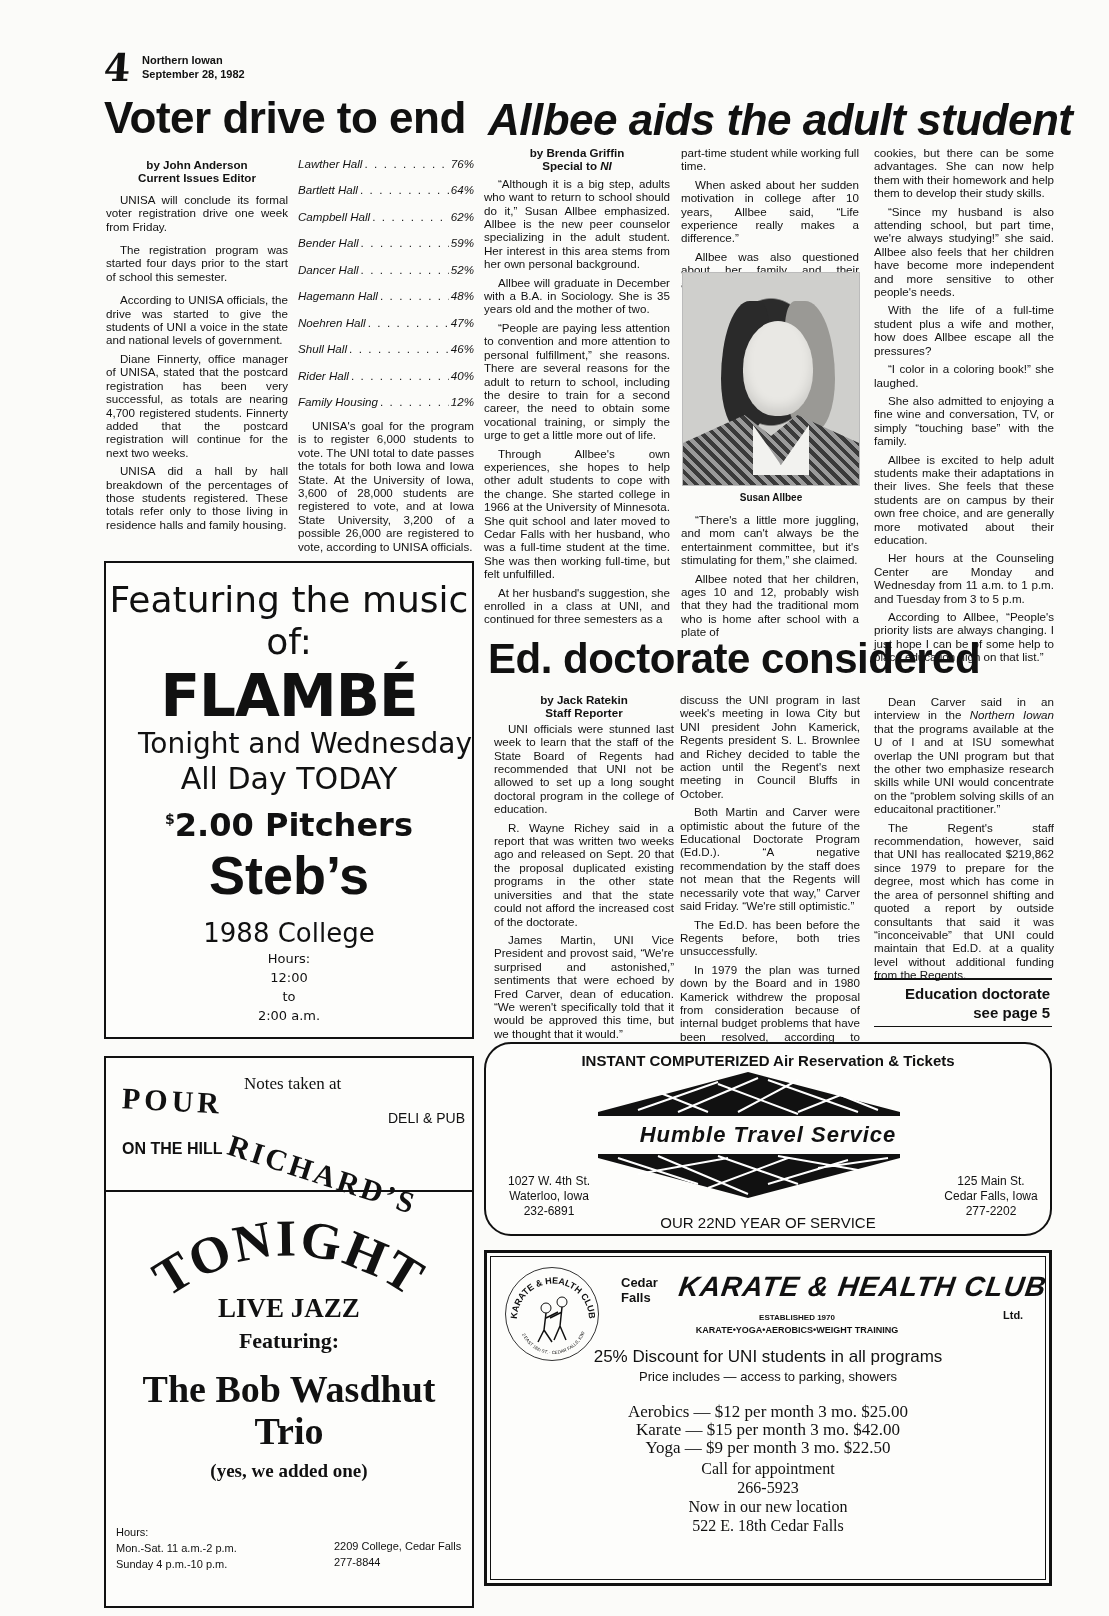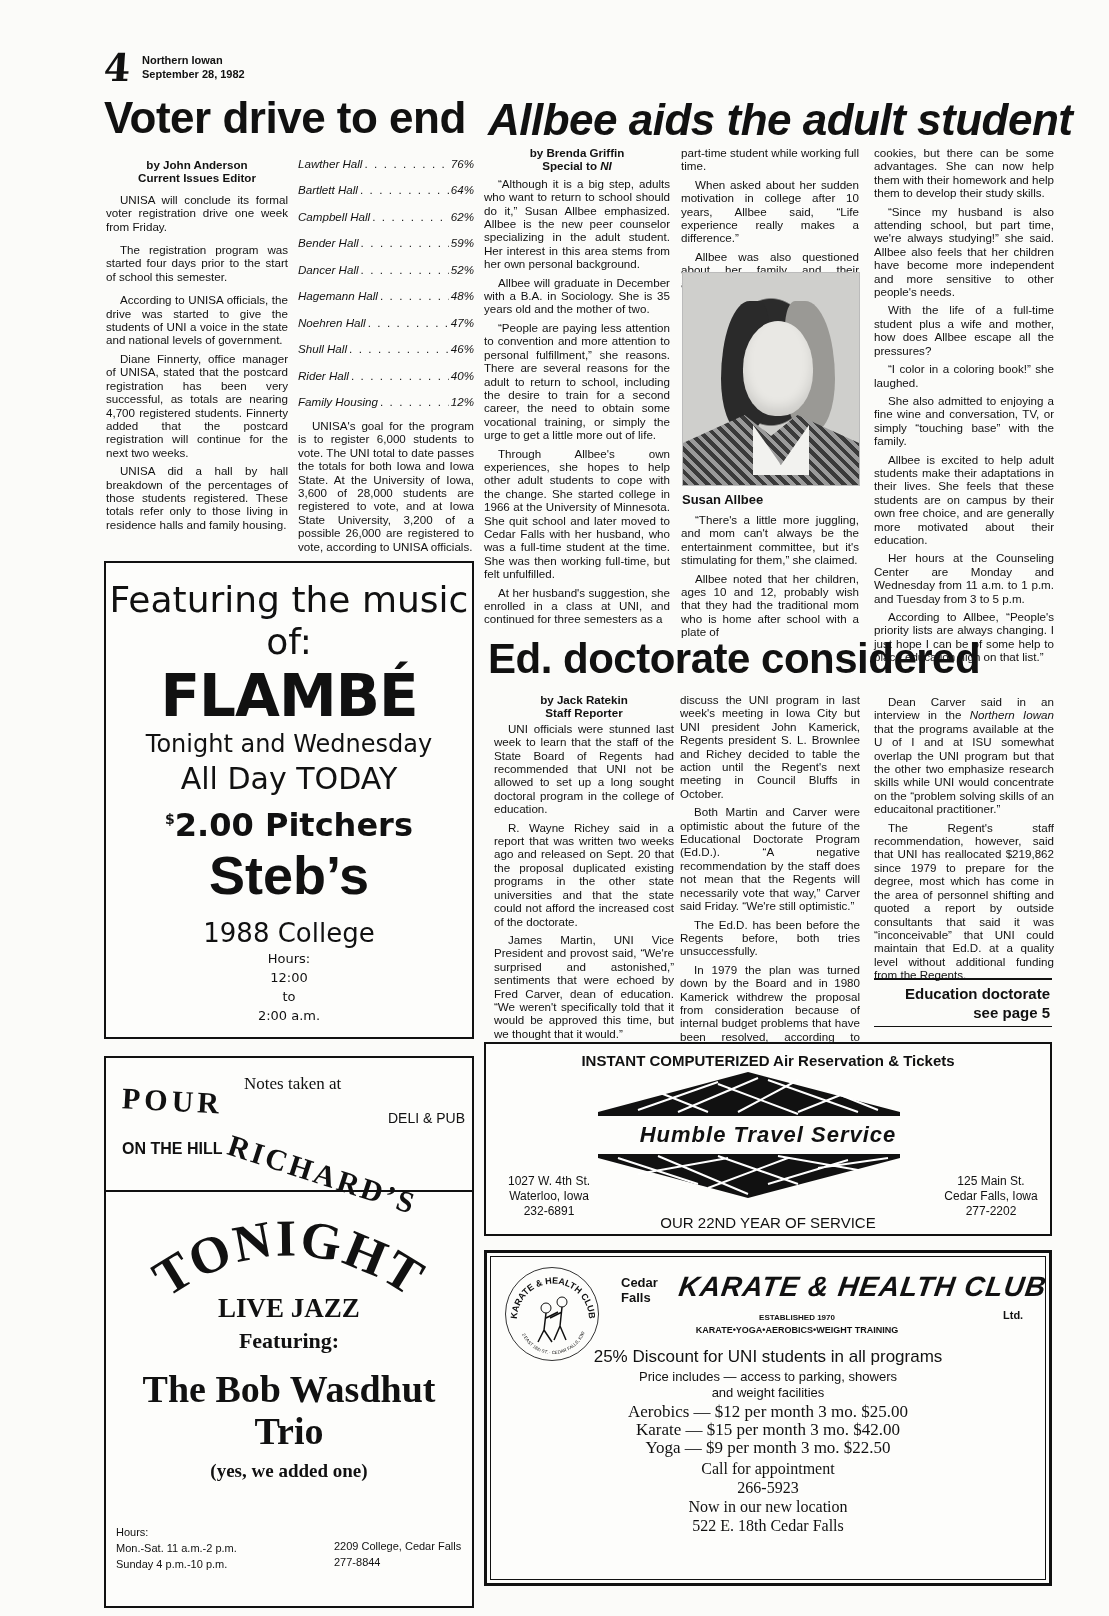--- a/index.html
+++ b/index.html
@@ -20,21 +20,21 @@
   .hall-row .dots { flex: 1; overflow: hidden; white-space: nowrap; font-style: normal; letter-spacing: 1.6px; margin: 0 2px; }
   .hall-row .dots::before { content: ". . . . . . . . . . . . . . . . . . . . . . . . . . . . . . . . . . ."; }
   .hall-row .pct { white-space: nowrap; }
   
   .photo { background: radial-gradient(ellipse at 50% 42%, #d9d9d6 0 18%, #8d8d8a 19% 22%, #2b2b2b 23% 36%, #cfcfcc 37% 100%); border: 1px solid #bbb; }
   .photo-face { position: absolute; left: 60px; top: 48px; width: 70px; height: 95px; border-radius: 50% 50% 46% 46%; background: #e9e8e4; box-shadow: inset 0 -8px 12px rgba(0,0,0,0.12); }
   .photo-hair-l { position: absolute; left: 38px; top: 28px; width: 48px; height: 130px; border-radius: 60% 20% 40% 40%; background: #2a2a2a; }
   .photo-hair-r { position: absolute; left: 102px; top: 28px; width: 50px; height: 130px; border-radius: 20% 60% 40% 40%; background: #9a9995; }
   .photo-coat { position: absolute; left: 0; bottom: 0; width: 100%; height: 70px; background: repeating-linear-gradient(45deg, #3a3a3a 0 4px, #9a9a9a 4px 8px); clip-path: polygon(0 40%, 35% 0, 50% 30%, 65% 0, 100% 40%, 100% 100%, 0 100%); }
   .photo-collar { position: absolute; left: 70px; bottom: 10px; width: 56px; height: 50px; background: #f2f2ef; clip-path: polygon(0 0, 50% 80%, 100% 0, 100% 100%, 0 100%); }
-  .caption { font-weight: bold; font-size: 13px; }
+  .caption { text-align: center; font-weight: bold; font-size: 10px; }
   
   .ad { border: 2px solid #111; background: #fdfdfb; }
   .steb-line { text-align: center; font-family: "DejaVu Sans", sans-serif; white-space: nowrap; }
   .rule { height: 2px; background: #111; }
   .serif { font-family: "Liberation Serif", serif; }
 </style>
 </head>
 <body>
 
 <div class="abs page-num">4</div>
@@ -185,21 +185,21 @@
 <div class="abs" style="left:874px; top:984px; width:176px; text-align:right; font-weight:bold; font-size:15px; line-height:19px;">
   <div>Education doctorate</div>
   <div>see page 5</div>
 </div>
 <div class="abs rule" style="left:874px; top:1026px; width:178px; height:1px;"></div>
 
 <div class="abs ad" style="left:104px; top:561px; width:370px; height:478px;">
   <div class="steb-line" style="margin-top:16px; font-size:36px; line-height:42px;">Featuring the music</div>
   <div class="steb-line" style="font-size:36px; line-height:42px;">of:</div>
   <div class="steb-line" style="font-size:58px; line-height:66px; font-weight:bold; letter-spacing:-1px;">FLAMBÉ</div>
-  <div class="steb-line" style="font-size:24px; line-height:30px;">Tonight and Wednesday</div>
+  <div class="steb-line" style="font-size:28px; line-height:30px;text-align:right;">Tonight and Wednesday</div>
   <div class="steb-line" style="font-size:30px; line-height:40px;">All Day TODAY</div>
   <div class="steb-line" style="font-size:32px; line-height:40px; font-weight:bold;"><sup style="font-size:14px;">$</sup><span>2.00 Pitchers</span></div>
   <div class="steb-line" style="font-size:54px; line-height:60px; font-weight:bold; font-family:'Liberation Sans', sans-serif;">Steb’s</div>
   <div class="steb-line" style="margin-top:12px; font-size:26px; line-height:32px;">1988 College</div>
   <div class="steb-line" style="font-size:13px; line-height:19px;">Hours:</div>
   <div class="steb-line" style="font-size:13px; line-height:19px;">12:00</div>
   <div class="steb-line" style="font-size:13px; line-height:19px;">to</div>
   <div class="steb-line" style="font-size:13px; line-height:19px;">2:00 a.m.</div>
 </div>
 
@@ -228,21 +228,21 @@
     <div>Hours:</div>
     <div>Mon.-Sat. 11 a.m.-2 p.m.</div>
     <div>Sunday 4 p.m.-10 p.m.</div>
   </div>
   <div class="abs" style="left:228px; top:480px; font-size:11px; line-height:16px;">
     <div>2209 College, Cedar Falls</div>
     <div>277-8844</div>
   </div>
 </div>
 
-<div class="abs ad" style="left:484px; top:1042px; width:568px; height:194px;">
+<div class="abs ad" style="left:484px; top:1042px; width:568px; height:194px;border-radius:27px;">
   <div class="abs" style="left:0; top:8px; width:100%; text-align:center; font-weight:bold; font-size:15px;">INSTANT COMPUTERIZED Air Reservation &amp; Tickets</div>
   <div class="abs" style="left:112px; top:28px; width:302px; height:44px;">
     <svg viewBox="0 0 302 44" width="302" height="44" preserveAspectRatio="none">
       <polygon points="0,40 150,0 302,40 302,44 0,44" fill="#111"></polygon>
       <g stroke="#fff" stroke-width="2" fill="none">
         <path d="M40 38 L120 10 M80 40 L160 6 M140 40 L200 8 M200 40 L250 20 M60 20 L110 40 M120 12 L200 42 M170 8 L260 40 M230 18 L280 38"></path>
       </g>
     </svg>
   </div>
   <div class="abs" style="left:0; top:78px; width:100%; text-align:center; font-weight:bold; font-style:italic; font-size:22px; letter-spacing:1px;">Humble Travel Service</div>
@@ -285,21 +285,20 @@
     <div>Cedar</div>
     <div>Falls</div>
   </div>
   <div class="abs" style="left:192px; top:18px; font-weight:bold; font-style:italic; font-size:28px; letter-spacing:1px; transform:skewX(-8deg);">KARATE &amp; HEALTH CLUB</div>
   <div class="abs" style="left:516px; top:56px; font-size:11px; font-weight:bold;">Ltd.</div>
   <div class="abs" style="left:130px; top:60px; width:360px; text-align:center; font-size:8px; font-weight:bold;">ESTABLISHED 1970</div>
   <div class="abs" style="left:130px; top:72px; width:360px; text-align:center; font-size:9px; font-weight:bold;">KARATE•YOGA•AEROBICS•WEIGHT TRAINING</div>
   <div class="abs" style="left:0; top:94px; width:100%; text-align:center; font-size:17px;">25% Discount for UNI students in all programs</div>
   <div class="abs" style="left:0; top:116px; width:100%; text-align:center; font-size:13px; line-height:16px;">
     <div>Price includes — access to parking, showers</div>
-    <div>and weight facilities</div>
   </div>
   <div class="abs serif" style="left:0; top:150px; width:100%; text-align:center; font-size:17px; line-height:18px;">
     <div>Aerobics — $12 per month 3 mo. $25.00</div>
     <div>Karate — $15 per month 3 mo. $42.00</div>
     <div>Yoga — $9 per month 3 mo. $22.50</div>
   </div>
   <div class="abs serif" style="left:0; top:206px; width:100%; text-align:center; font-size:16px; line-height:19px;">
     <div>Call for appointment</div>
     <div>266-5923</div>
     <div>Now in our new location</div>

